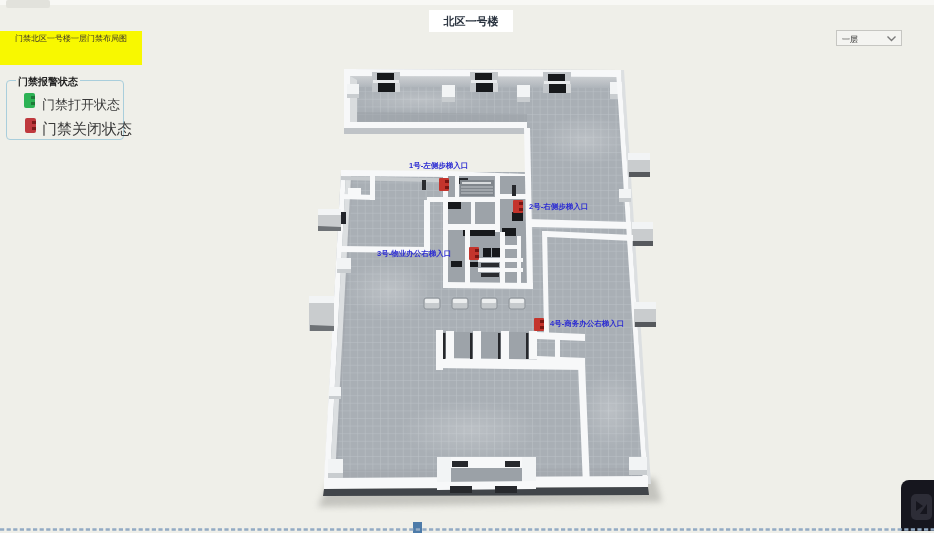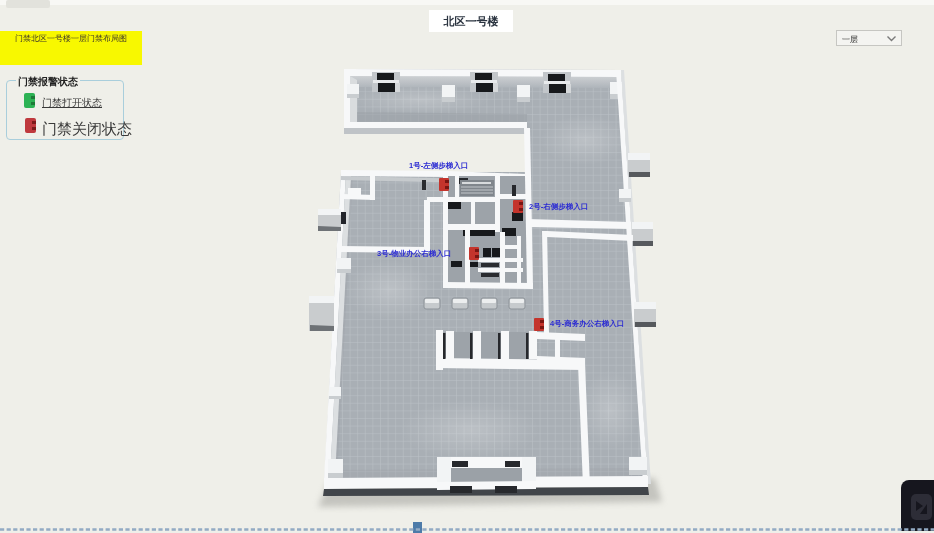--- a/index.html
+++ b/index.html
@@ -18,21 +18,21 @@
 <div class="abs" style="left:0;top:31px;width:142px;height:34px;background:#f8f800;color:#3a3328;font-size:8px;line-height:16px;text-align:center;">门禁北区一号楼一层门禁布局图</div>
 
 <div class="abs" style="left:6px;top:80px;width:116px;height:58px;border:1px solid #a9cedc;border-radius:4px;"></div>
 
 <div class="abs" style="left:16px;top:75px;background:#efefe9;padding:0 2px;color:#222;font-weight:bold;font-size:10px;">门禁报警状态</div>
 
 <div class="abs" style="left:24px;top:93px;width:11px;height:15px;background:#2cb254;border-radius:2px;"></div>
 <div class="abs" style="left:31px;top:96px;width:4px;height:3px;background:#1d7a38;"></div>
 <div class="abs" style="left:31px;top:102px;width:4px;height:3px;background:#1d7a38;"></div>
 
-<div class="abs" style="left:42px;top:96px;color:#3a3a3a;font-size:10px;text-decoration:underline;">门禁打开状态</div>
+<div class="abs" style="left:42px;top:96px;color:#3a3a3a;font-size:13px;">门禁打开状态</div>
 
 <div class="abs" style="left:25px;top:118px;width:11px;height:15px;background:#bf393e;border-radius:2px;"></div>
 <div class="abs" style="left:32px;top:121px;width:4px;height:3px;background:#7c1a1a;"></div>
 <div class="abs" style="left:32px;top:127px;width:4px;height:3px;background:#7c1a1a;"></div>
 
 <div class="abs" style="left:42px;top:120px;color:#3a3a3a;font-size:15px;">门禁关闭状态</div>
 
 <div class="abs" style="left:836px;top:30px;width:66px;height:16px;background:#f4f4f1;border:1px solid #c6c6c2;border-radius:0;box-sizing:border-box;">
 <span style="position:absolute;left:5px;top:3px;font-size:8px;color:#222;">一层</span>
 <svg style="position:absolute;right:5px;top:5px;" width="9" height="6" viewBox="0 0 9 6">

